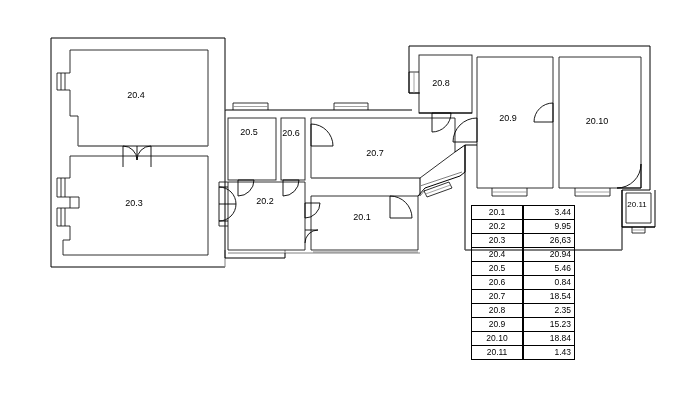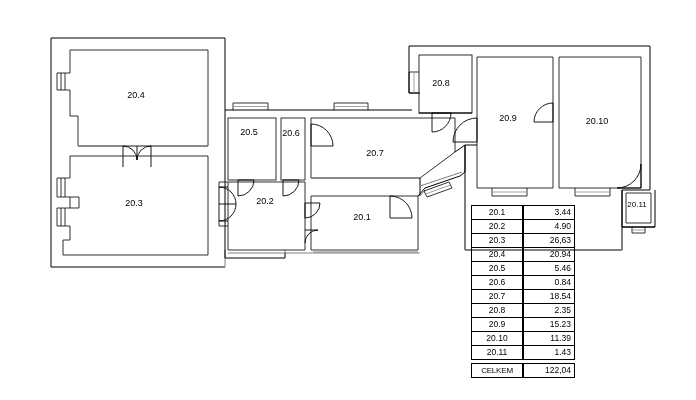--- a/index.html
+++ b/index.html
@@ -325,21 +325,21 @@
 
 <div id="schedule">
   <table class="main">
     <tbody>
         <tr>
           <td class="code">20.1</td>
           <td class="area">3.44</td>
         </tr>
         <tr>
           <td class="code">20.2</td>
-          <td class="area">4.90</td>
+          <td class="area">9.95</td>
         </tr>
         <tr>
           <td class="code">20.3</td>
           <td class="area">26,63</td>
         </tr>
         <tr>
           <td class="code">20.4</td>
           <td class="area">20.94</td>
         </tr>
         <tr>
@@ -357,29 +357,21 @@
         <tr>
           <td class="code">20.8</td>
           <td class="area">2.35</td>
         </tr>
         <tr>
           <td class="code">20.9</td>
           <td class="area">15.23</td>
         </tr>
         <tr>
           <td class="code">20.10</td>
-          <td class="area">11.39</td>
+          <td class="area">18.84</td>
         </tr>
         <tr>
           <td class="code">20.11</td>
           <td class="area">1.43</td>
         </tr>
       </tbody>
   </table>
-  <table class="total">
-    <tbody>
-      <tr>
-        <td class="tcode">CELKEM</td>
-        <td class="tarea">122,04</td>
-      </tr>
-    </tbody>
-  </table>
 </div>
 
 </body></html>

